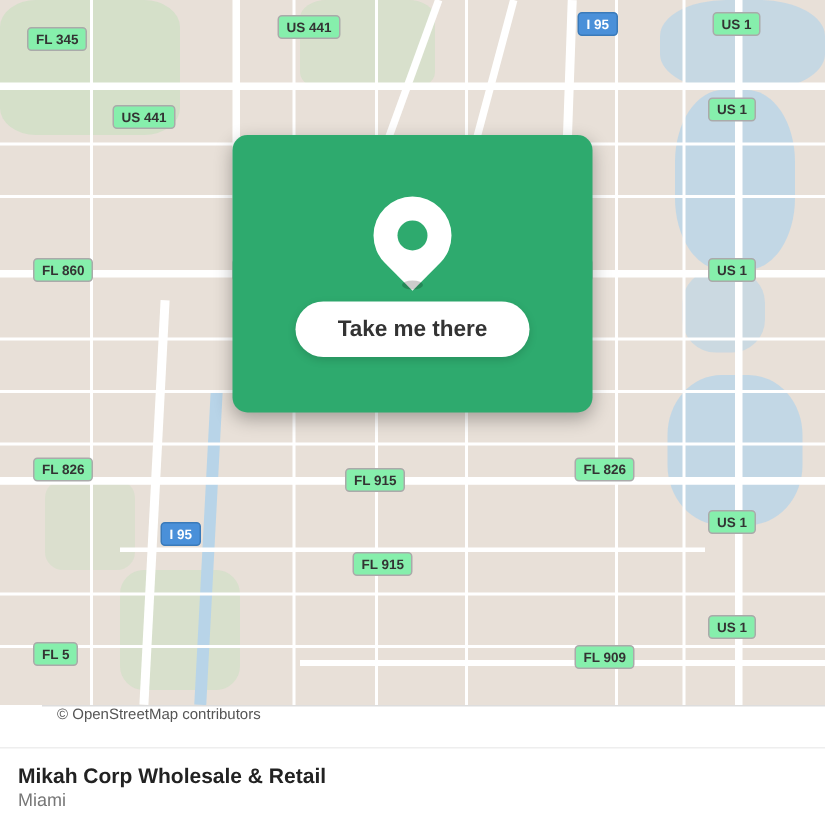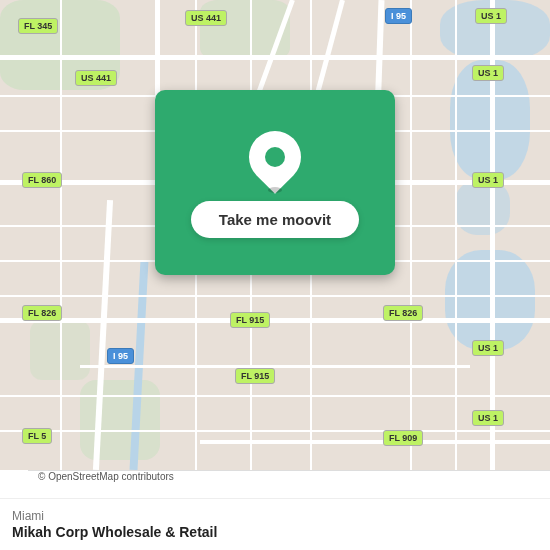--- a/index.html
+++ b/index.html
@@ -111,21 +111,21 @@
       font-size: 15px;
       font-weight: 600;
       cursor: pointer;
       white-space: nowrap;
       box-shadow: 0 2px 6px rgba(0,0,0,0.15);
     }
 
     
     .road-badge {
       position: absolute;
-      background: #bef264;
+      background: #86efac;
       color: #333;
       font-size: 9px;
       font-weight: bold;
       padding: 2px 5px;
       border-radius: 3px;
       border: 1px solid #aaa;
       white-space: nowrap;
     }
     .road-badge-blue {
       background: #4a90d9;
@@ -275,26 +275,26 @@
     <div class="road-badge" style="top:430px; left:383px;">FL 909</div>
   </div>
 
   <div class="map-overlay-panel">
     <div class="map-pin-icon">
       <div class="pin-outer">
         <div class="pin-inner"></div>
       </div>
       <div class="pin-shadow"></div>
     </div>
-    <button class="take-me-there-btn">Take me moovit</button>
+    <button class="take-me-there-btn">Take me there</button>
   </div>
 </div>
 
 <div id="attribution-bar">
   <span>© OpenStreetMap contributors</span>
 </div>
 
 <div id="bottom-bar">
   <div style="display:flex; flex-direction:column; gap:1px;">
+    <span style="font-size:14px; font-weight:600; color:#222;">Mikah Corp Wholesale &amp; Retail</span>
     <span style="font-size:12px; color:#777;">Miami</span>
-    <span style="font-size:14px; font-weight:600; color:#222;">Mikah Corp Wholesale &amp; Retail</span>
   </div>
 </div>
 
 </body></html>

